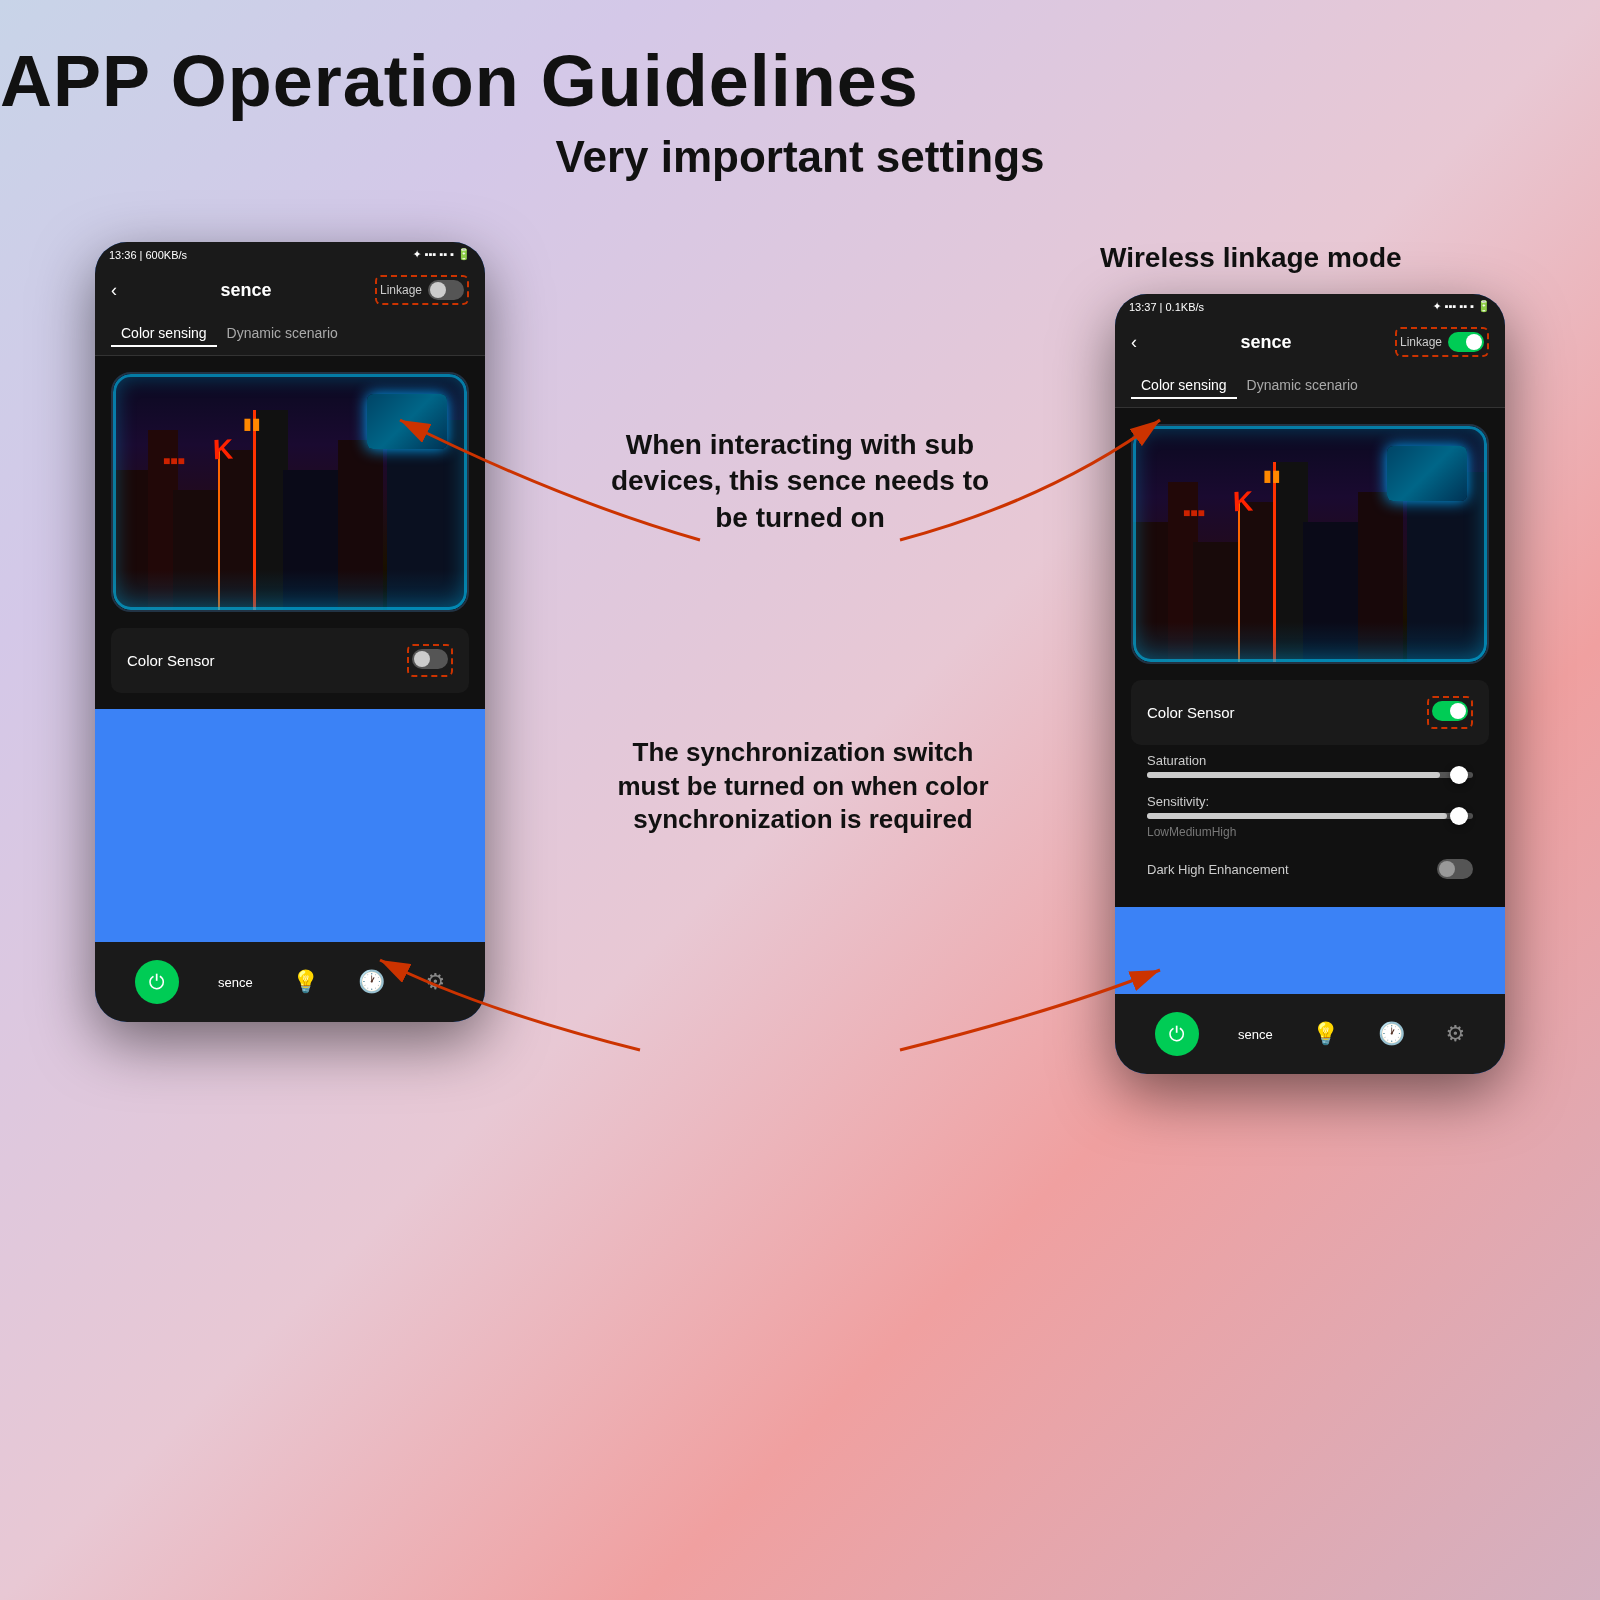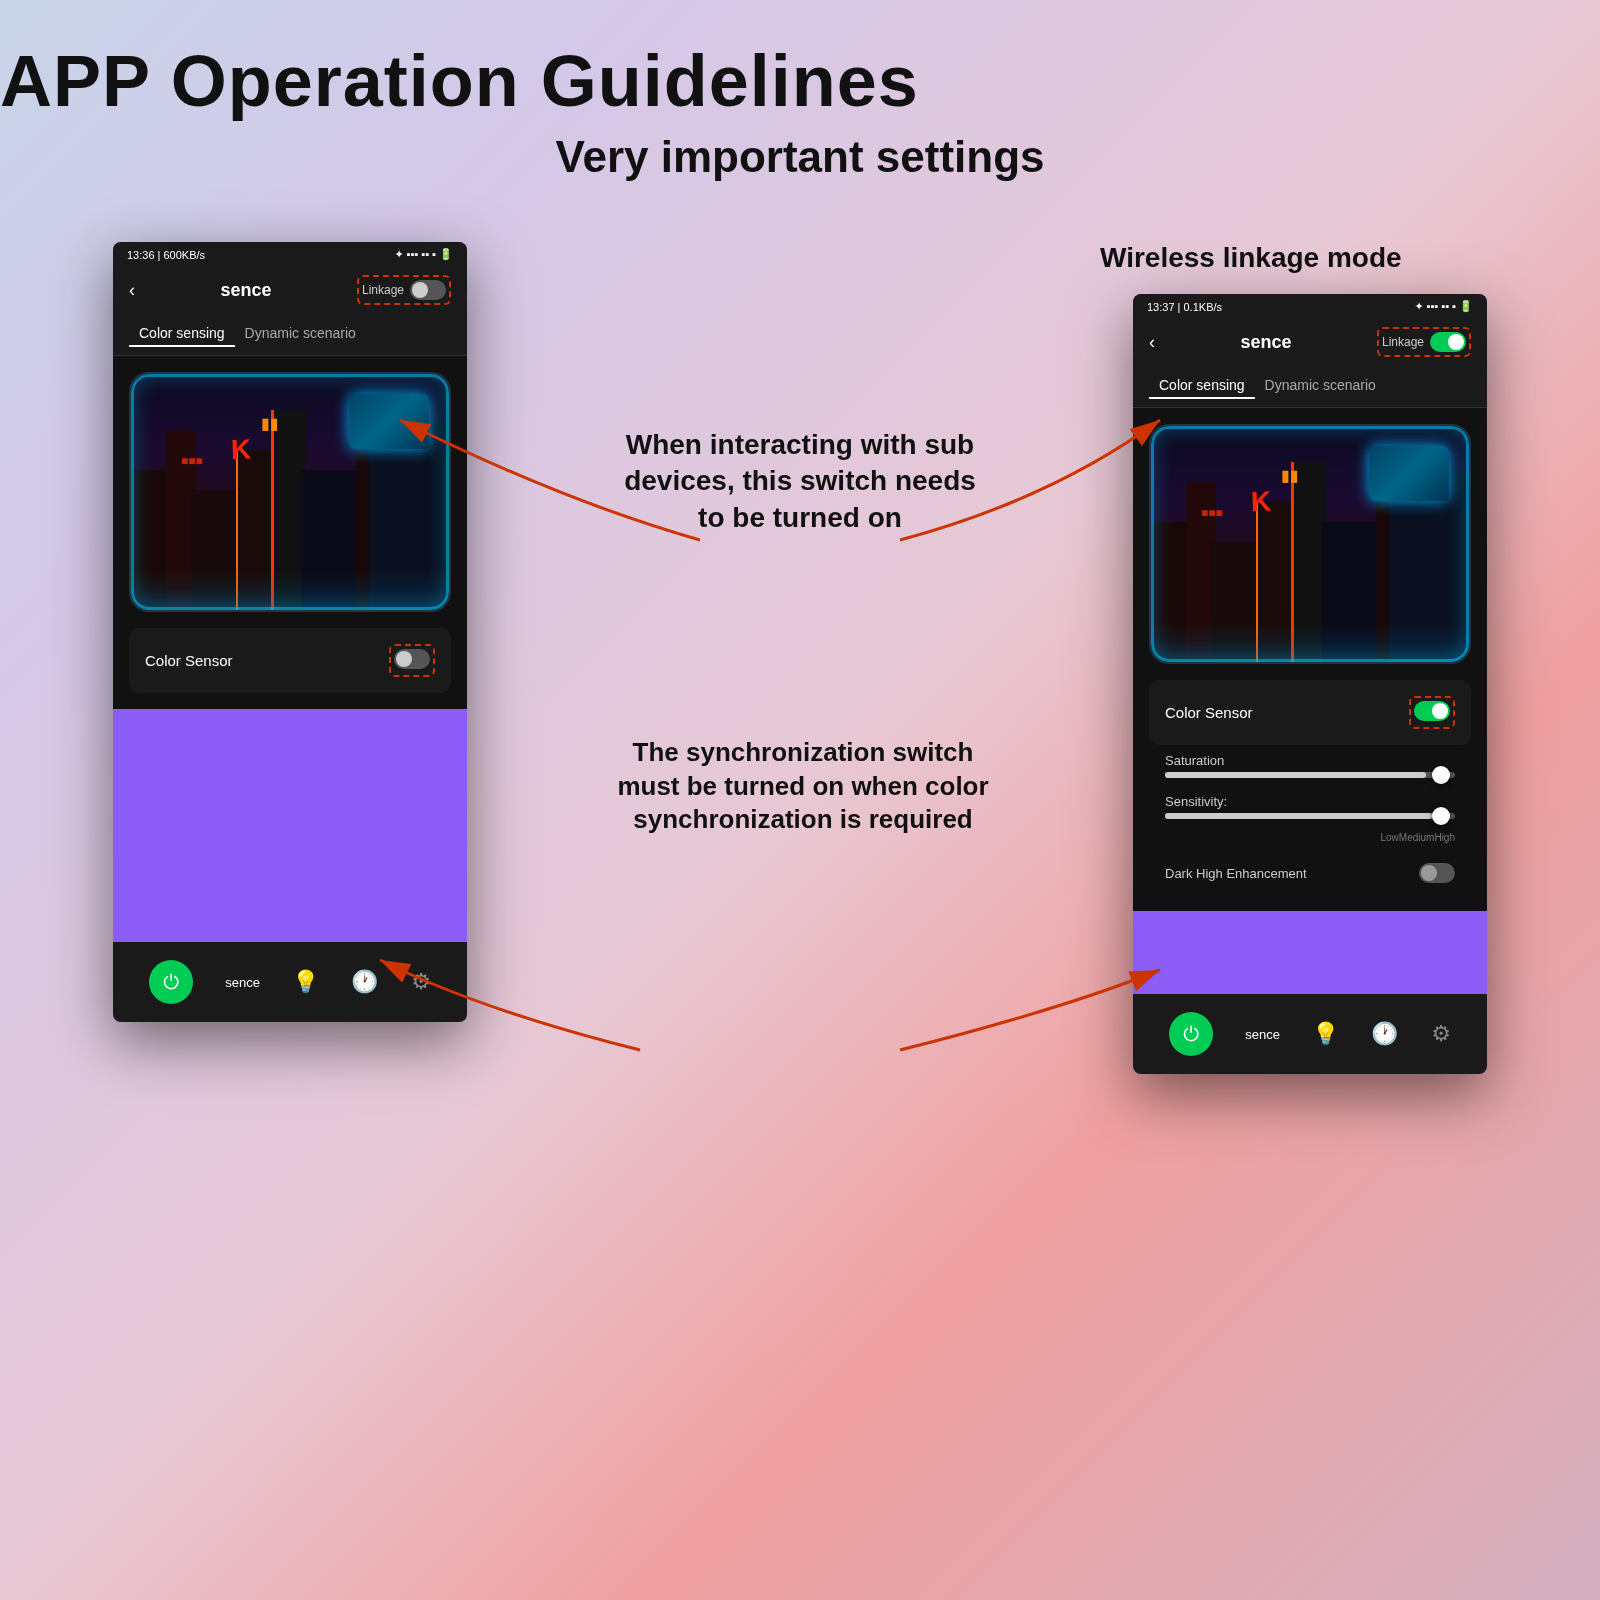--- a/index.html
+++ b/index.html
@@ -40,24 +40,24 @@
     }
     .section-label {
       font-size: 28px;
       font-weight: 800;
       color: #111;
       margin-bottom: 20px;
       align-self: flex-start;
     }
     
     .phone {
-      width: 354px;
+      width: 390px;
       height: 780px;
-      background: #8b5cf6;
-      border-radius: 8px;
+      background: #3b82f6;
+      border-radius: 32px;
       overflow: hidden;
       position: relative;
       box-shadow: 0 20px 60px rgba(0,0,0,0.5);
     }
     .phone-status-bar {
       display: flex;
       justify-content: space-between;
       align-items: center;
       padding: 6px 14px;
       background: #1a1a1a;
@@ -244,24 +244,24 @@
       height: 18px;
       background: #fff;
       border-radius: 50%;
       position: absolute;
       top: -6px;
       right: 5px;
       box-shadow: 0 2px 6px rgba(0,0,0,0.5);
     }
     .slider-marks {
       display: flex;
-      justify-content: flex-end;
+      justify-content: flex-start;
       color: #777;
-      font-size: 10px;
-      margin-top: 13px;
+      font-size: 12px;
+      margin-top: 6px;
     }
     .dark-scene-row {
       display: flex;
       align-items: center;
       justify-content: space-between;
       padding: 12px 16px;
       background: #111;
       color: #ccc;
       font-size: 13px;
     }
@@ -351,21 +351,21 @@
         <span class="nav-icon">💡</span>
         <span class="nav-icon">🕐</span>
         <span class="nav-icon">⚙</span>
       </div>
     </div>
   </div>
 
   <div style="flex:1; position:relative; min-height:780px; display:flex; flex-direction:column; justify-content:center; align-items:center; padding: 0 20px;">
     <div style="text-align:center; max-width:380px;">
       <p class="annotation-text" style="position:relative; font-size:28px;">When interacting with sub
-devices, this switch needs
+devices, this sence needs
 to be turned on</p>
     </div>
     <div style="text-align:center; max-width:380px; margin-top: 200px; margin-left: 6px;">
       <p class="annotation-text" style="position:relative; font-size:26px;">The synchronization switch
 must be turned on when
 color synchronization is
 required</p>
     </div>
   </div>
 

